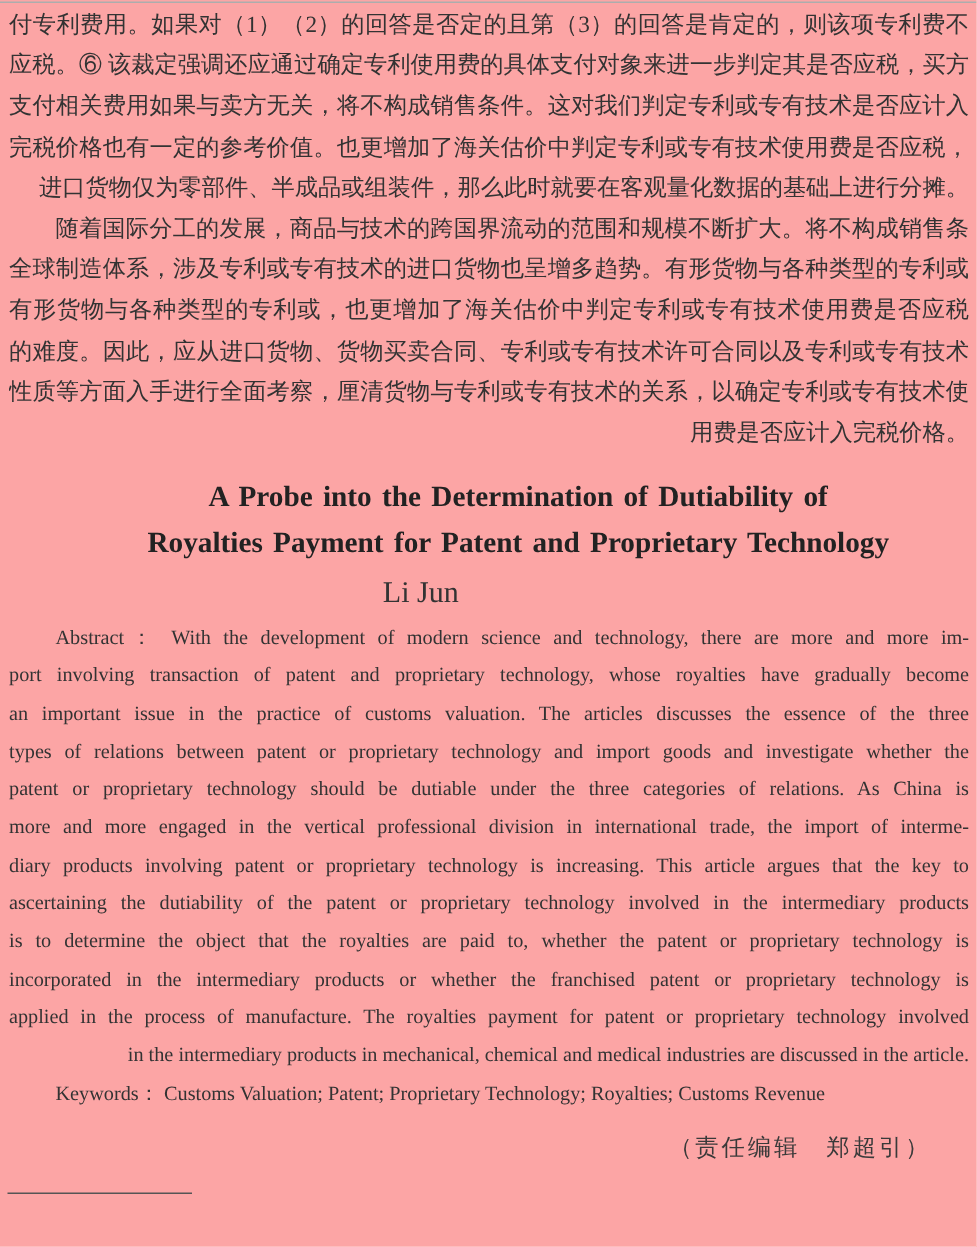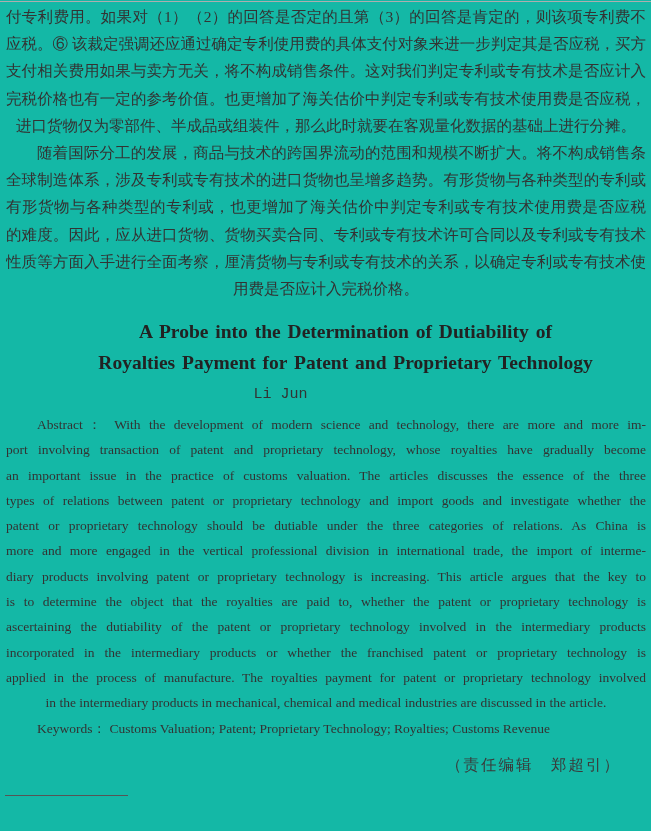--- a/index.html
+++ b/index.html
@@ -1,61 +1,60 @@
 <!DOCTYPE html>
 <html><head>
 <meta charset="utf-8">
 <style>
   html, body { margin:0; padding:0; }
   body { background:#ffffff; }
   .page {
     position:relative;
     width:651px; height:831px;
     margin:0 auto;
-    background:#14b8a6;
+    background:#fca5a5;
     color:#2e2e2e;
     font-family:"Liberation Serif","DejaVu Serif",serif;
     overflow:hidden;
   }
   .top-edge {
     position:absolute; top:1px; left:0;
     width:651px; height:1px;
     background:#adadad;
   }
   
   .cn-block {
     position:absolute; top:3px; left:6px;
     width:640px;
     font-size:15.5px;
     line-height:27.2px;
     color:#333333;
   }
   .cnl { height:27.2px; overflow:hidden; }
   .jl { text-align:justify; }
   .jl::after { content:""; display:inline-block; width:100%; height:0; }
-  .last { text-align:center; }
+  .last { text-align:right; }
   .indent { text-indent:31px; }
   
   .title-block {
     position:absolute; top:316px; left:0;
     width:651px;
     text-align:center;
     font-size:19.5px; font-weight:bold;
     line-height:31px;
     word-spacing:2px;
     color:#222222;
     padding-left:20px;
   }
   .author {
     position:absolute; top:385px; left:0;
     width:561px;
     text-align:center;
-    font-size:15px; line-height:20px;
+    font-size:20px; line-height:20px;
     color:#333333;
-    font-family:Liberation Mono, monospace;
   }
   
   .abstract-block {
     position:absolute; top:412px; left:6px;
     width:640px;
     font-size:13.5px;
     line-height:25.3px;
     color:#333333;
   }
   .abl { height:25.3px; overflow:hidden; }
@@ -116,22 +115,22 @@
     <div class="abl jl indent">
       <span class="b">Abstract</span><span class="b">：</span>
       <span>With the development of modern science and technology, there are more and more im-</span>
     </div>
     <div class="abl jl">port involving transaction of patent and proprietary technology, whose royalties have gradually become</div>
     <div class="abl jl">an important issue in the practice of customs valuation. The articles discusses the essence of the three</div>
     <div class="abl jl">types of relations between patent or proprietary technology and import goods and investigate whether the</div>
     <div class="abl jl">patent or proprietary technology should be dutiable under the three categories of relations. As China is</div>
     <div class="abl jl">more and more engaged in the vertical professional division in international trade, the import of interme-</div>
     <div class="abl jl">diary products involving patent or proprietary technology is increasing. This article argues that the key to</div>
+    <div class="abl jl">ascertaining the dutiability of the patent or proprietary technology involved in the intermediary products</div>
     <div class="abl jl">is to determine the object that the royalties are paid to, whether the patent or proprietary technology is</div>
-    <div class="abl jl">ascertaining the dutiability of the patent or proprietary technology involved in the intermediary products</div>
     <div class="abl jl">incorporated in the intermediary products or whether the franchised patent or proprietary technology is</div>
     <div class="abl jl">applied in the process of manufacture. The royalties payment for patent or proprietary technology involved</div>
     <div class="abl last">in the intermediary products in mechanical, chemical and medical industries are discussed in the article.</div>
     <div class="kw-line">
       <span class="b">Keywords</span><span class="b">：</span>
       <span>Customs Valuation; Patent; Proprietary Technology; Royalties; Customs Revenue</span>
     </div>
   </div>
 
   <div class="editor-note">（责任编辑　郑超引）</div>

